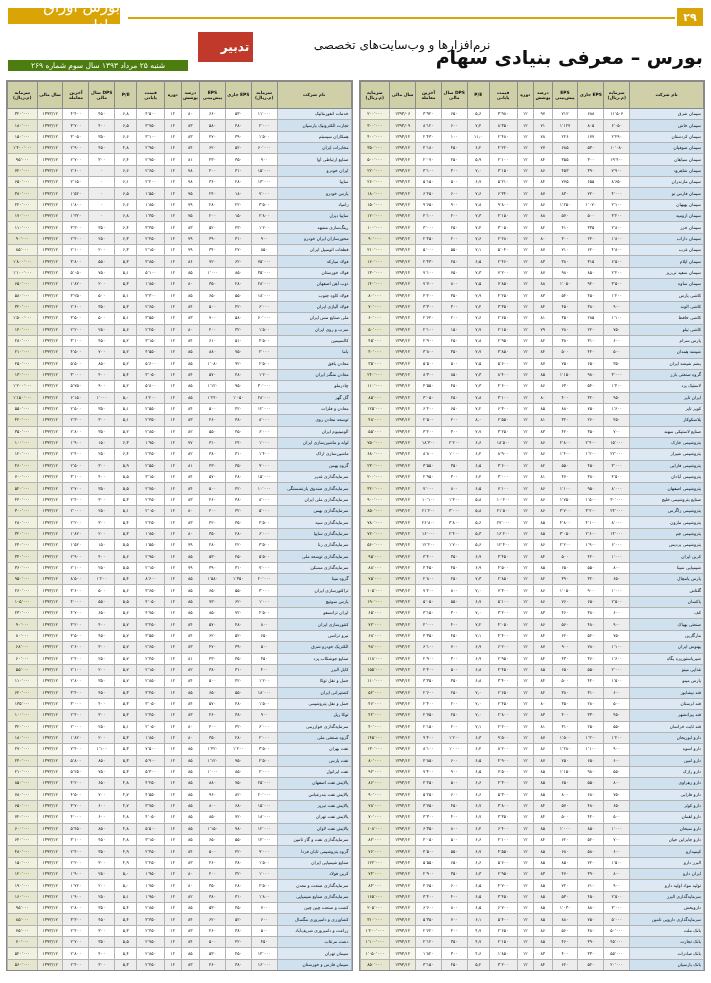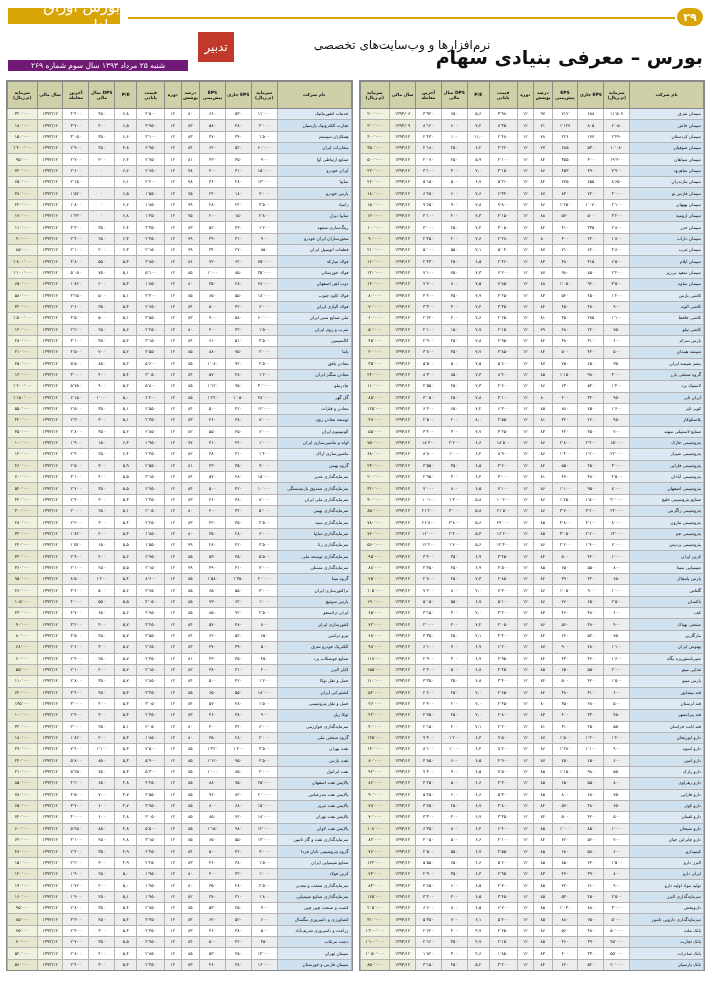--- a/index.html
+++ b/index.html
@@ -19,21 +19,21 @@
   
   .topbar{
     position:absolute;top:8px;right:8px;left:8px;height:20px;
   }
   .pagebox{
     position:absolute;right:0;top:0;
     width:26px;height:18px;
     background:#d9a406;
     color:#ffffff;
     font-size:11px;font-weight:bold;
-    display:flex;align-items:center;justify-content:center;border-radius:9px;
+    display:flex;align-items:center;justify-content:center;
   }
   .topline{
     position:absolute;right:28px;left:120px;top:9px;
     height:2px;background:#d9a406;
   }
   .toptag{
     position:absolute;left:0;top:0;
     width:112px;height:16px;
     background:#d9a406;color:#fff;
     font-size:15px;
@@ -50,25 +50,25 @@
   }
   .mast-sub{
     position:absolute;right:176px;top:8px;
     text-align:center;width:250px;
     font-size:12px;color:#111;line-height:15px;
   }
   .logo{
     position:absolute;left:190px;top:2px;
     width:36px;height:30px;background:#c0392b;
     display:flex;align-items:center;justify-content:center;
-    color:#fff;font-size:12px;font-weight:normal;
+    color:#fff;font-size:12px;font-weight:bold;padding-left:19px;
   }
   .dateline{
     position:absolute;left:0;top:30px;
-    width:180px;height:11px;background:#701a75;
+    width:180px;height:11px;background:#4d7c0f;
     color:#fff;font-size:7.5px;
     display:flex;align-items:center;justify-content:center;
   }
   
   .tables{
     position:absolute;top:80px;right:6px;left:6px;bottom:12px;
     display:flex;flex-direction:row;gap:6px;
   }
   .tbl-wrap{
     flex:1 1 50%;

